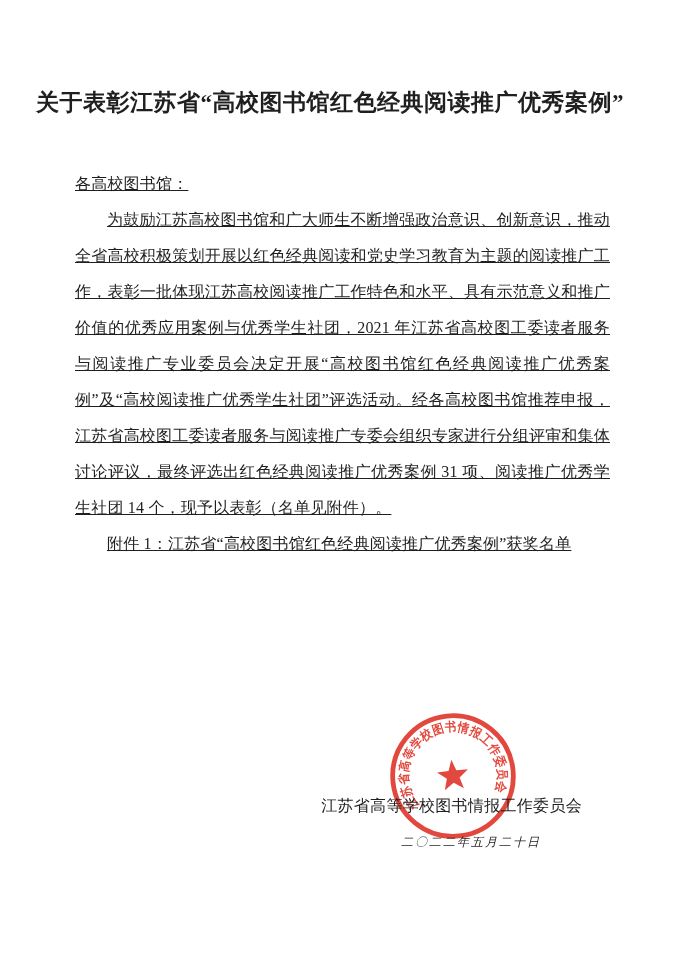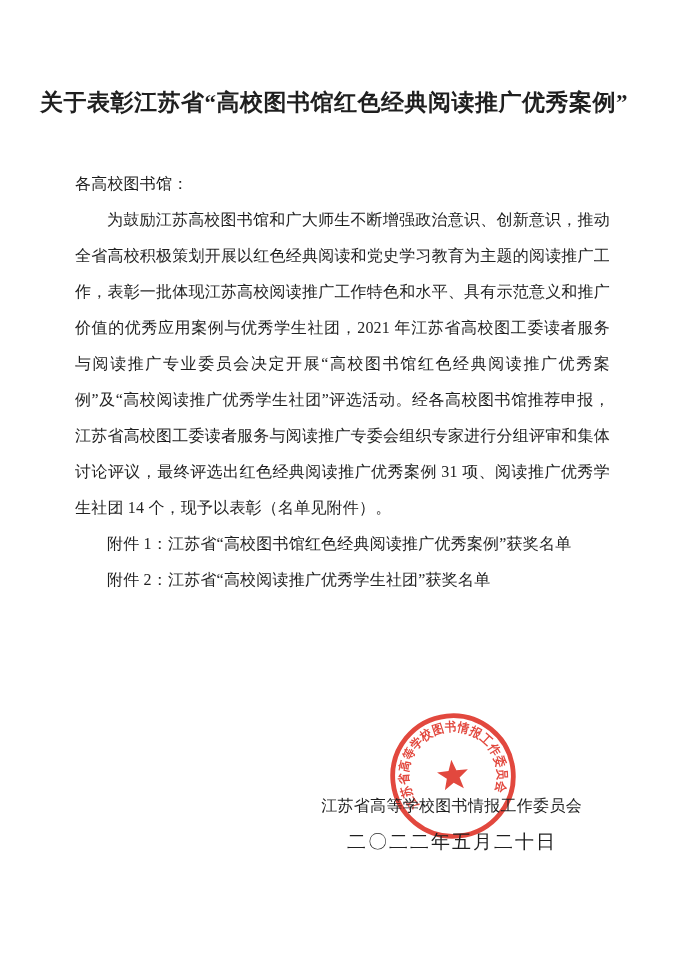--- a/index.html
+++ b/index.html
@@ -17,40 +17,40 @@
     position: relative;
     width: 680px;
     height: 961px;
     margin: 0 auto;
     background: var(--page-bg);
     overflow: hidden;
   }
   .title {
     position: absolute;
     top: 84px;
-    left: 40px;
+    left: 24px;
     width: 600px;
-    text-align: left;
+    text-align: right;
     font-weight: bold;
     font-size: 23px;
     line-height: 38px;
     letter-spacing: 0.5px;
   }
   .title .title-line { display: block; }
   .doc-body {
     position: absolute;
     top: 166px;
     left: 75px;
     width: 535px;
     font-size: 16px;
     line-height: 36px;
     text-align: justify;
     letter-spacing: 0.2px;
   }
-  .doc-body p { margin: 0; }
+  .doc-body p { margin: 0; text-decoration: underline; }
   .indent { text-indent: 2em; }
   .seal {
     position: absolute;
     left: 386px;
     top: 709px;
     width: 134px;
     height: 134px;
     mix-blend-mode: multiply;
     transform: rotate(-6deg);
     opacity: 0.92;
@@ -74,41 +74,41 @@
     top: 795px;
     right: 98px;
     font-size: 16px;
     line-height: 22px;
     letter-spacing: 0.3px;
     white-space: nowrap;
   }
   .date {
     position: absolute;
     top: 831px;
-    right: 123px;
-    font-size: 19px;
+    right: 139px;
+    font-size: 12px;
     line-height: 22px;
     letter-spacing: 2px;
     white-space: nowrap;
+    font-style: italic;
   }
 </style>
 </head>
 <body>
 
 <div class="page">
 
   <h1 class="title">
     <span class="title-line">关于表彰江苏省“高校图书馆红色经典阅读推广优秀案例”</span>
   </h1>
 
   <div class="doc-body">
     <p class="salutation">各高校图书馆：</p>
     <p class="indent">为鼓励江苏高校图书馆和广大师生不断增强政治意识、创新意识，推动全省高校积极策划开展以红色经典阅读和党史学习教育为主题的阅读推广工作，表彰一批体现江苏高校阅读推广工作特色和水平、具有示范意义和推广价值的优秀应用案例与优秀学生社团，2021 年江苏省高校图工委读者服务与阅读推广专业委员会决定开展“高校图书馆红色经典阅读推广优秀案例”及“高校阅读推广优秀学生社团”评选活动。经各高校图书馆推荐申报，江苏省高校图工委读者服务与阅读推广专委会组织专家进行分组评审和集体讨论评议，最终评选出红色经典阅读推广优秀案例 31 项、阅读推广优秀学生社团 14 个，现予以表彰（名单见附件）。</p>
     <p class="indent">附件 1：江苏省“高校图书馆红色经典阅读推广优秀案例”获奖名单</p>
-    <p class="indent">附件 2：江苏省“高校阅读推广优秀学生社团”获奖名单</p>
   </div>
 
   <div class="seal">
     <svg viewBox="0 0 140 140" xmlns="http://www.w3.org/2000/svg">
       <circle cx="70" cy="70" r="63"></circle>
       <path id="sealArc" class="seal-arc-path" d="M 31.5 97 A 47 47 0 1 1 108.5 97"></path>
       <text>
         <textPath href="#sealArc" startOffset="0" textLength="198" lengthAdjust="spacingAndGlyphs">江苏省高等学校图书情报工作委员会</textPath>
       </text>
       <polygon points="70,53 65.9,64.3 53.8,64.7 63.3,72.2 60,83.8 70,77 80,83.8 76.7,72.2 86.2,64.7 74.1,64.3"></polygon>

